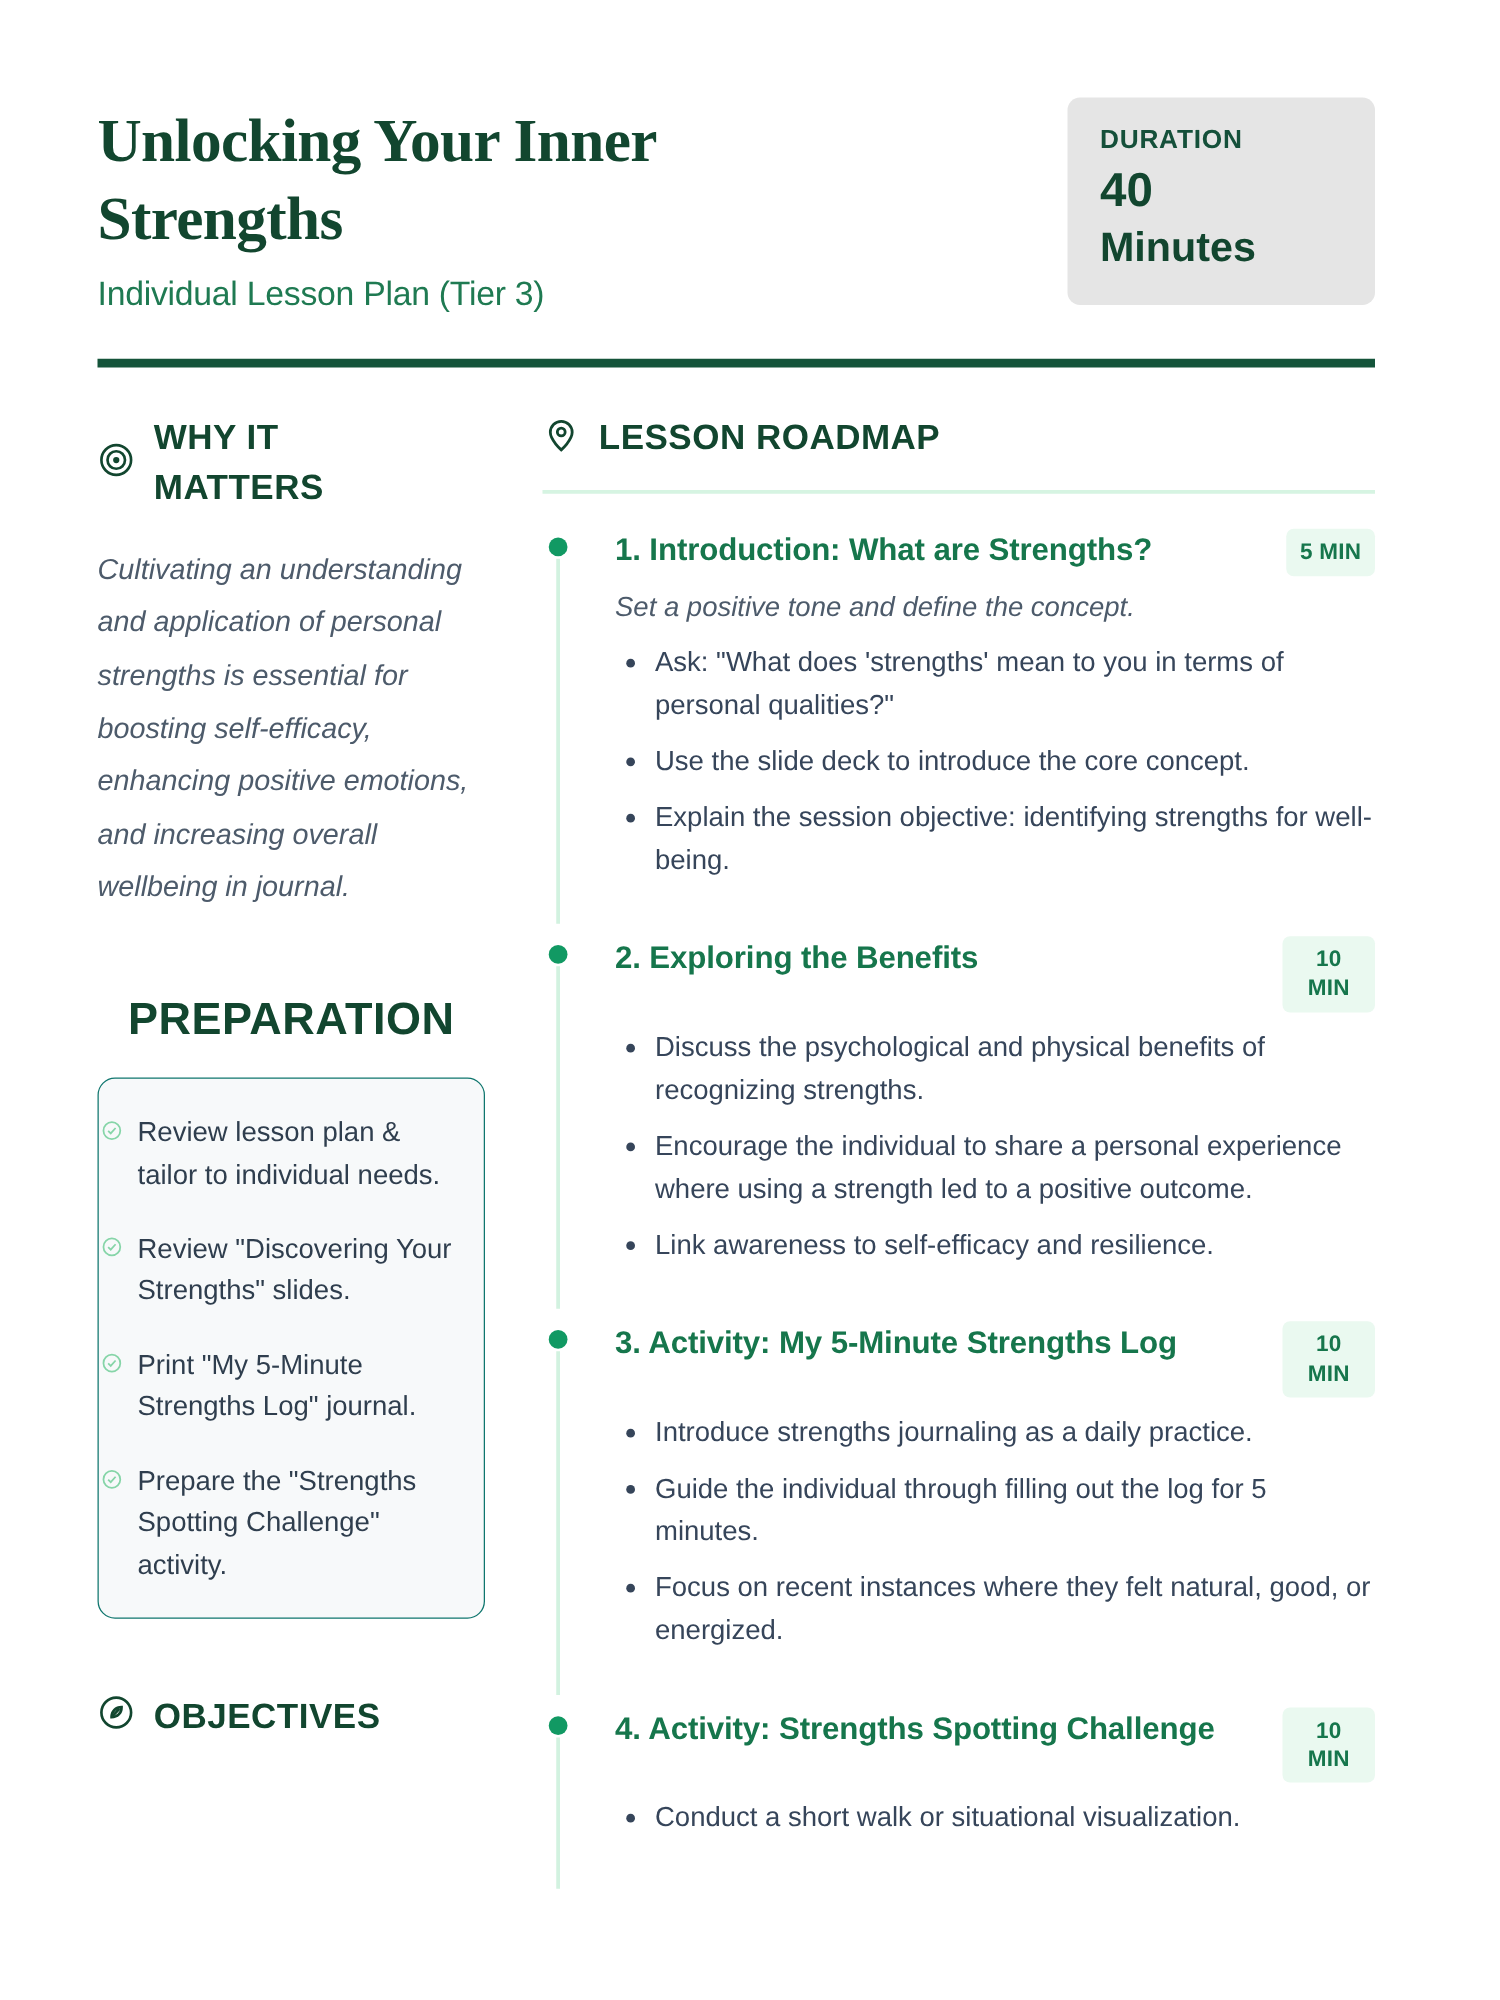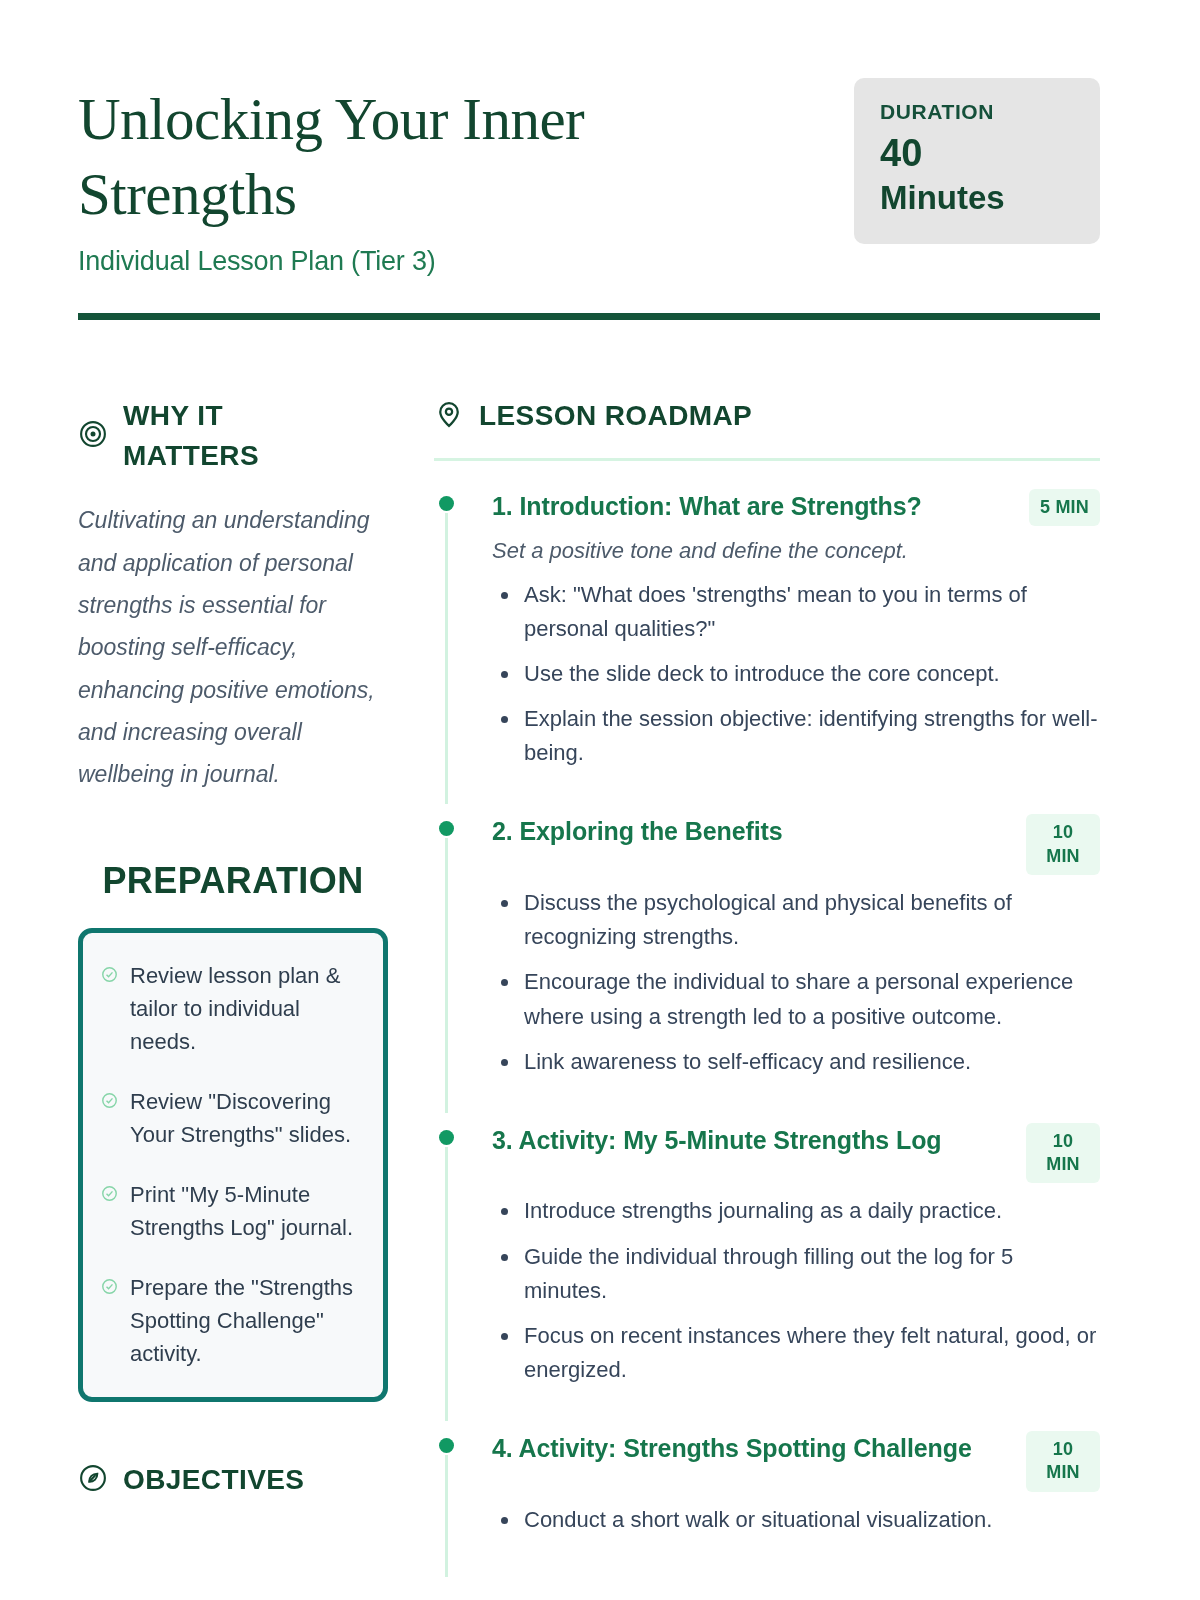--- a/index.html
+++ b/index.html
@@ -29,23 +29,23 @@
     display: flex;
     align-items: flex-start;
     justify-content: space-between;
     gap: 40px;
   }
 
   .header-left { flex: 1 1 auto; padding-top: 4px; }
 
   .doc-title {
     font-family: "Liberation Serif", serif;
-    font-size: 59px;
+    font-size: 49px;
     line-height: 1.27;
-    font-weight: 400;
+    font-weight: 700;
     color: #12462f;
     letter-spacing: -0.5px;
     max-width: 600px;
   }
 
   .doc-subtitle {
     margin-top: 14px;
     font-size: 27px;
     font-weight: 400;
     color: #1f7a52;
@@ -84,21 +84,21 @@
     margin-top: 36px;
     height: 7px;
     background: #14543a;
     width: 1022px;
   }
 
   
   .body-grid {
     display: flex;
     gap: 46px;
-    margin-top: 76px;
+    margin-top: 36px;
   }
 
   .sidebar { width: 310px; flex: 0 0 310px; }
   .main { flex: 1 1 auto; width: 666px; }
 
   
   .section-head {
     display: flex;
     align-items: center;
     gap: 15px;
@@ -126,23 +126,23 @@
     text-align: center;
     font-size: 36px;
     font-weight: 700;
     letter-spacing: 0.4px;
     color: #12462f;
   }
 
   .prep-box {
     margin-top: 26px;
     background: #f7f9fa;
-    border: 5px solid #0f766e;
+    border: 1px solid #0f766e;
     border-radius: 14px;
-    padding: 26px 20px 26px 18px;
+    padding: 26px 20px 26px 2px;
   }
   .prep-item {
     display: flex;
     align-items: flex-start;
     gap: 12px;
   }
   .prep-item + .prep-item { margin-top: 26px; }
   .prep-check { flex: 0 0 auto; margin-top: 7px; }
   .prep-text {
     font-size: 22px;

